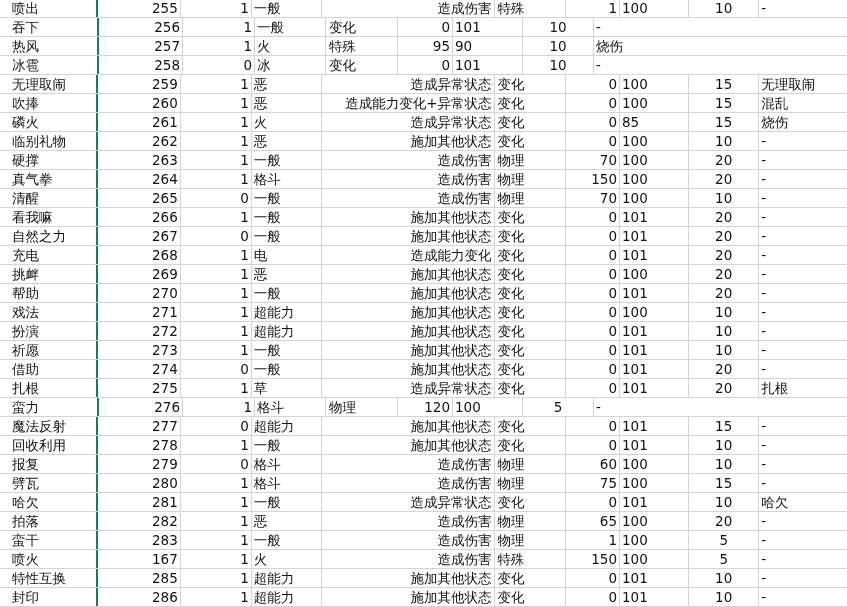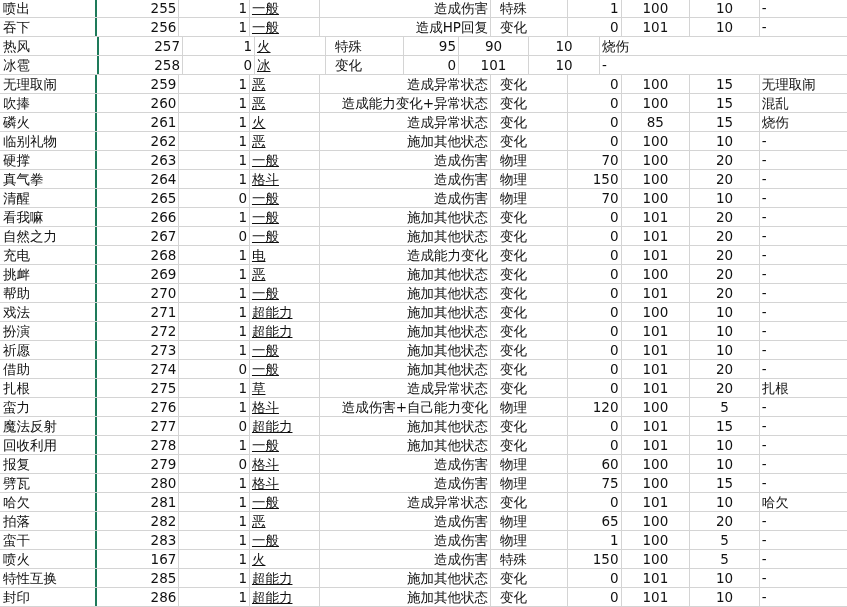--- a/index.html
+++ b/index.html
@@ -2,28 +2,28 @@
 <html><head>
 <meta charset="utf-8">
 <style>
   html, body { margin: 0; padding: 0; background: #ffffff; }
   body { width: 847px; height: 607px; overflow: hidden; position: relative;
          font-family: "DejaVu Sans", "Liberation Sans", sans-serif; font-size: 13.5px; color: #111; }
   .sheet { position: absolute; left: 0; top: -1px; width: 847px; }
   .row { display: flex; height: 18px; border-bottom: 1px solid #d4d4d4; box-sizing: content-box; }
   .cell { box-sizing: border-box; height: 18px; line-height: 18px; padding: 0 2px;
           white-space: nowrap; overflow: hidden; border-right: 1px solid #d4d4d4; }
-  .c0 { width: 99px; border-right: 2px solid #1e7a5a; padding-left: 3px; }
+  .c0 { width: 99px; border-right: 2px solid #1e7a5a; padding-left: 12px; }
   .c1 { width: 84px; text-align: right; }
   .c2 { width: 72px; text-align: right; }
-  .c3 { width: 71px; text-decoration: underline; }
+  .c3 { width: 71px; }
   .c4 { width: 175px; padding-left: 3px; text-align: right; }
-  .c5 { width: 72px; padding-left: 3px; margin-left: 6px; }
+  .c5 { width: 72px; padding-left: 3px; }
   .c6 { width: 55px; text-align: right; }
-  .c7 { width: 70px; text-align: center; }
+  .c7 { width: 70px; text-align: left; }
   .c8 { width: 71px; text-align: center; }
   .c9 { width: 89px; border-right: none; }
 </style>
 </head>
 <body>
 
 <div class="sheet" id="sheet">
     <div class="row">
       <div class="cell c0">喷出</div>
       <div class="cell c1">255</div>
@@ -34,21 +34,20 @@
       <div class="cell c6">1</div>
       <div class="cell c7">100</div>
       <div class="cell c8">10</div>
       <div class="cell c9">-</div>
     </div>
     <div class="row">
       <div class="cell c0">吞下</div>
       <div class="cell c1">256</div>
       <div class="cell c2">1</div>
       <div class="cell c3">一般</div>
-      <div class="cell c4">造成HP回复</div>
       <div class="cell c5">变化</div>
       <div class="cell c6">0</div>
       <div class="cell c7">101</div>
       <div class="cell c8">10</div>
       <div class="cell c9">-</div>
     </div>
     <div class="row">
       <div class="cell c0">热风</div>
       <div class="cell c1">257</div>
       <div class="cell c2">1</div>
@@ -272,21 +271,20 @@
       <div class="cell c6">0</div>
       <div class="cell c7">101</div>
       <div class="cell c8">20</div>
       <div class="cell c9">扎根</div>
     </div>
     <div class="row">
       <div class="cell c0">蛮力</div>
       <div class="cell c1">276</div>
       <div class="cell c2">1</div>
       <div class="cell c3">格斗</div>
-      <div class="cell c4">造成伤害+自己能力变化</div>
       <div class="cell c5">物理</div>
       <div class="cell c6">120</div>
       <div class="cell c7">100</div>
       <div class="cell c8">5</div>
       <div class="cell c9">-</div>
     </div>
     <div class="row">
       <div class="cell c0">魔法反射</div>
       <div class="cell c1">277</div>
       <div class="cell c2">0</div>

